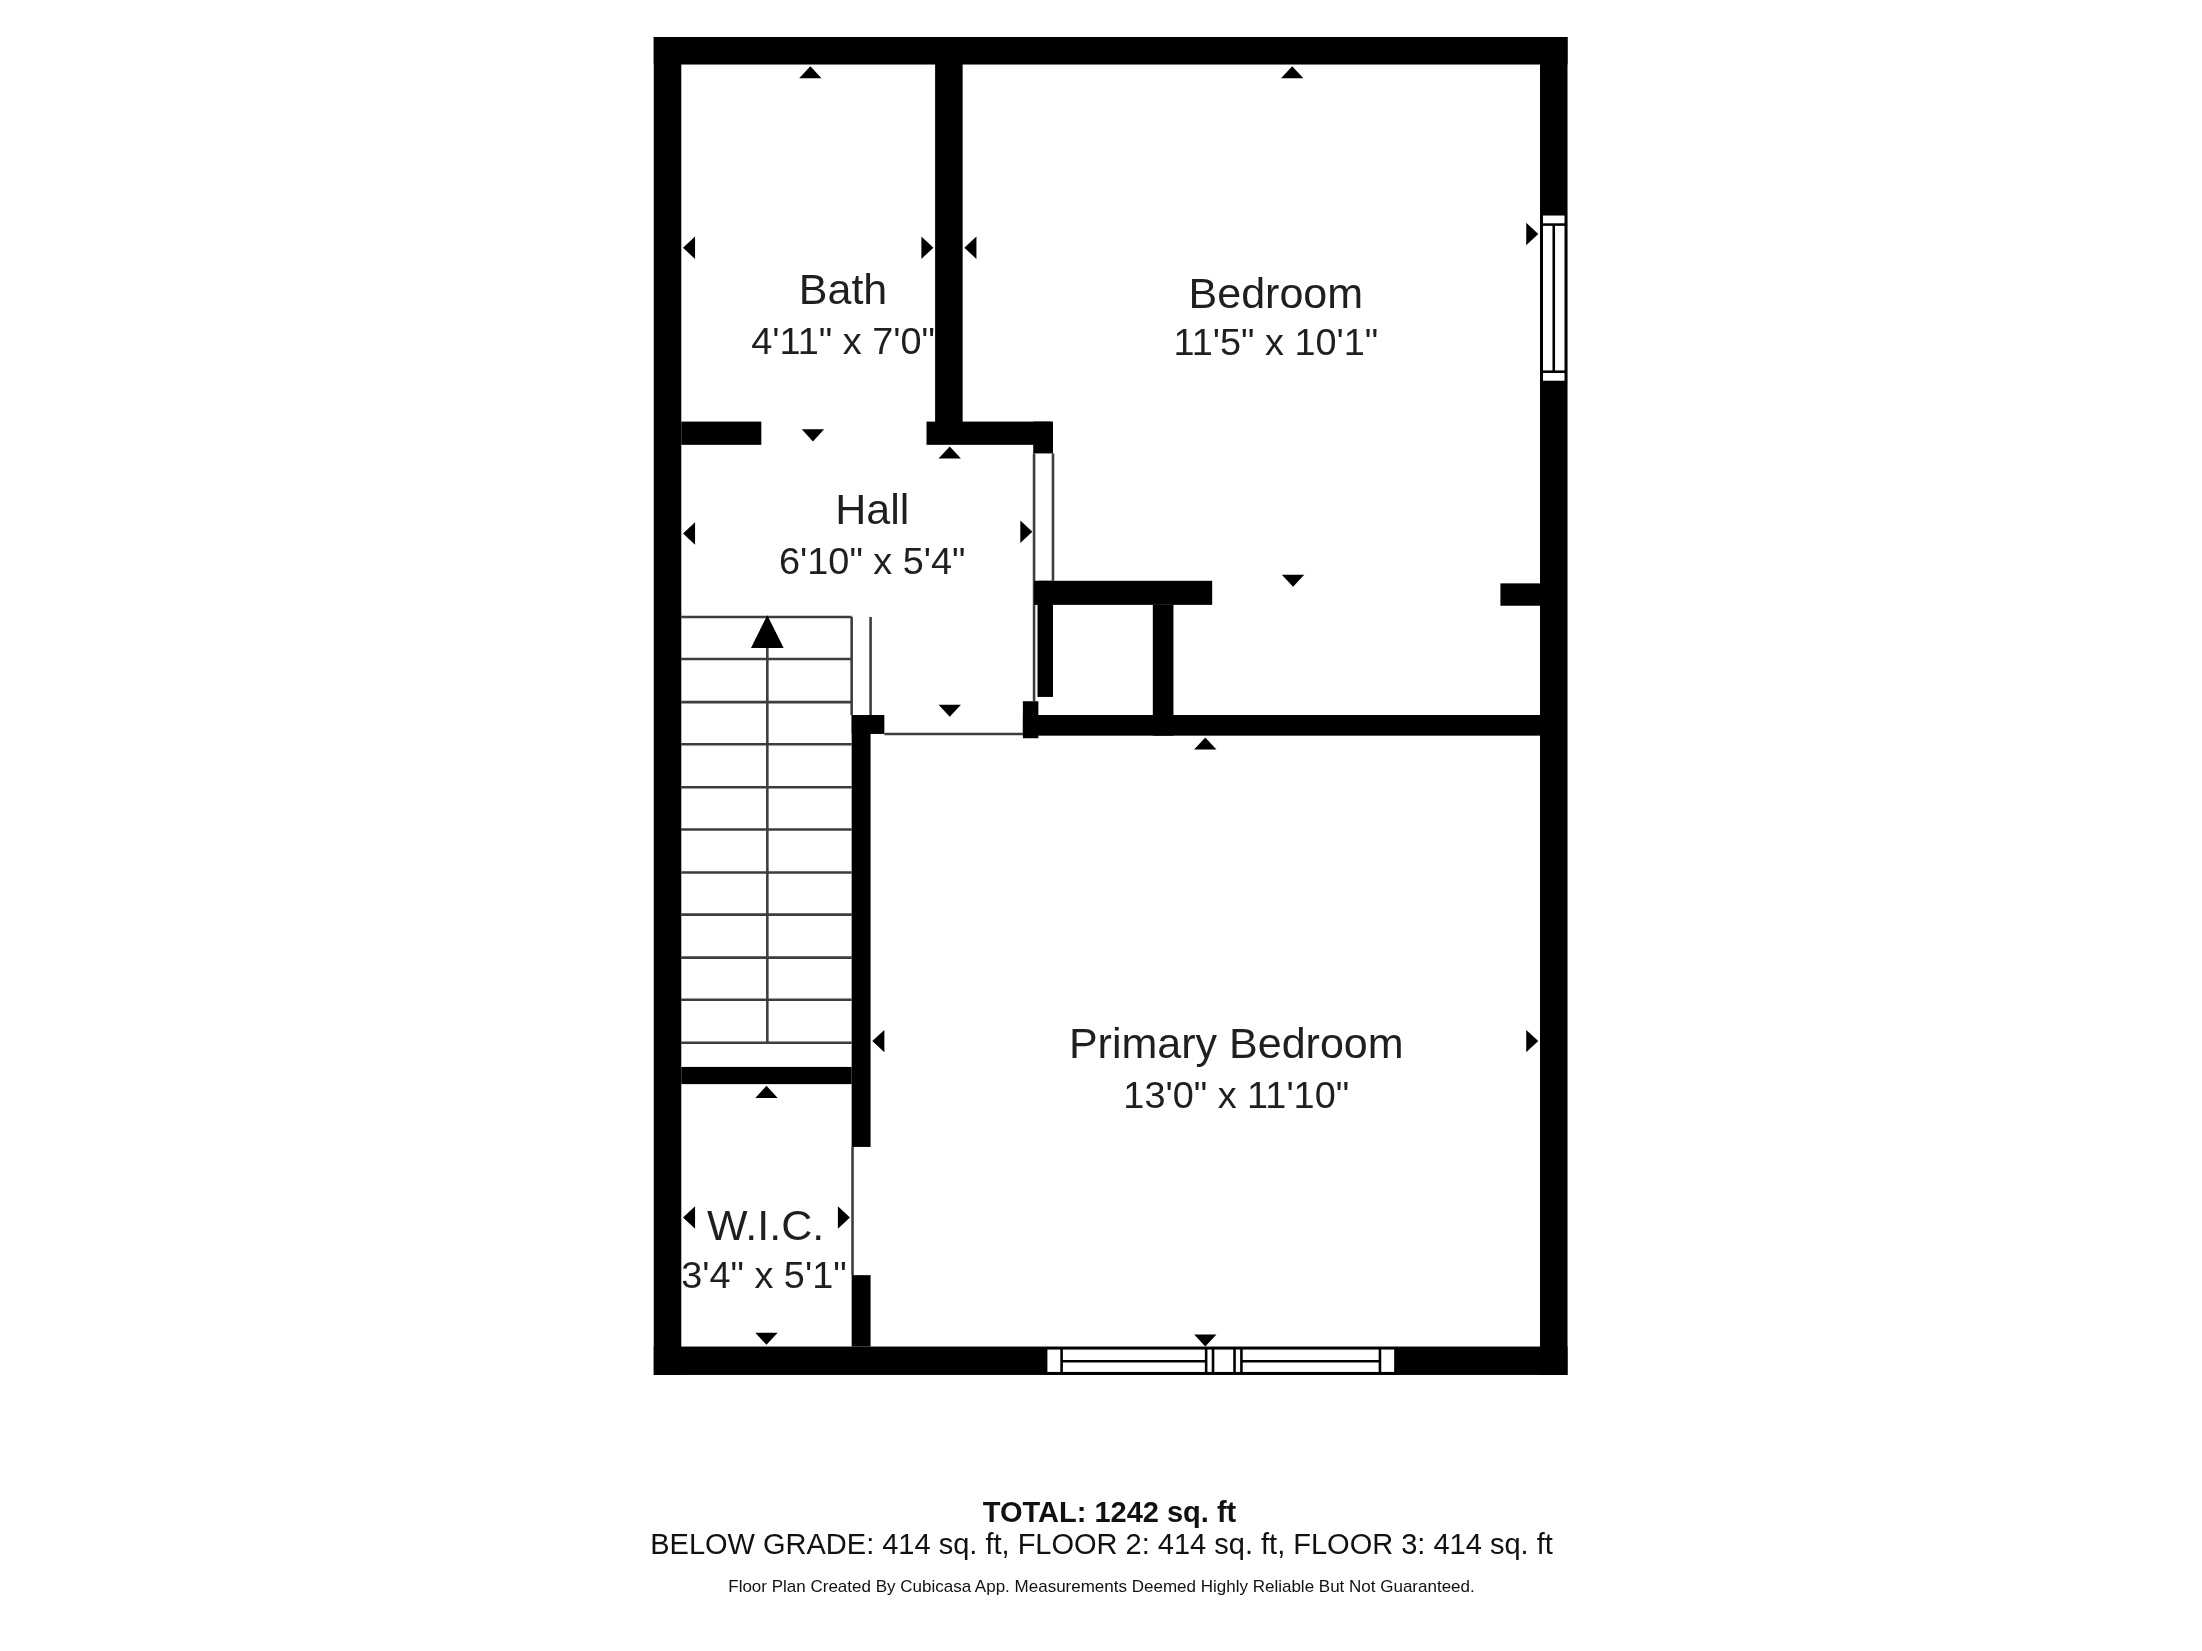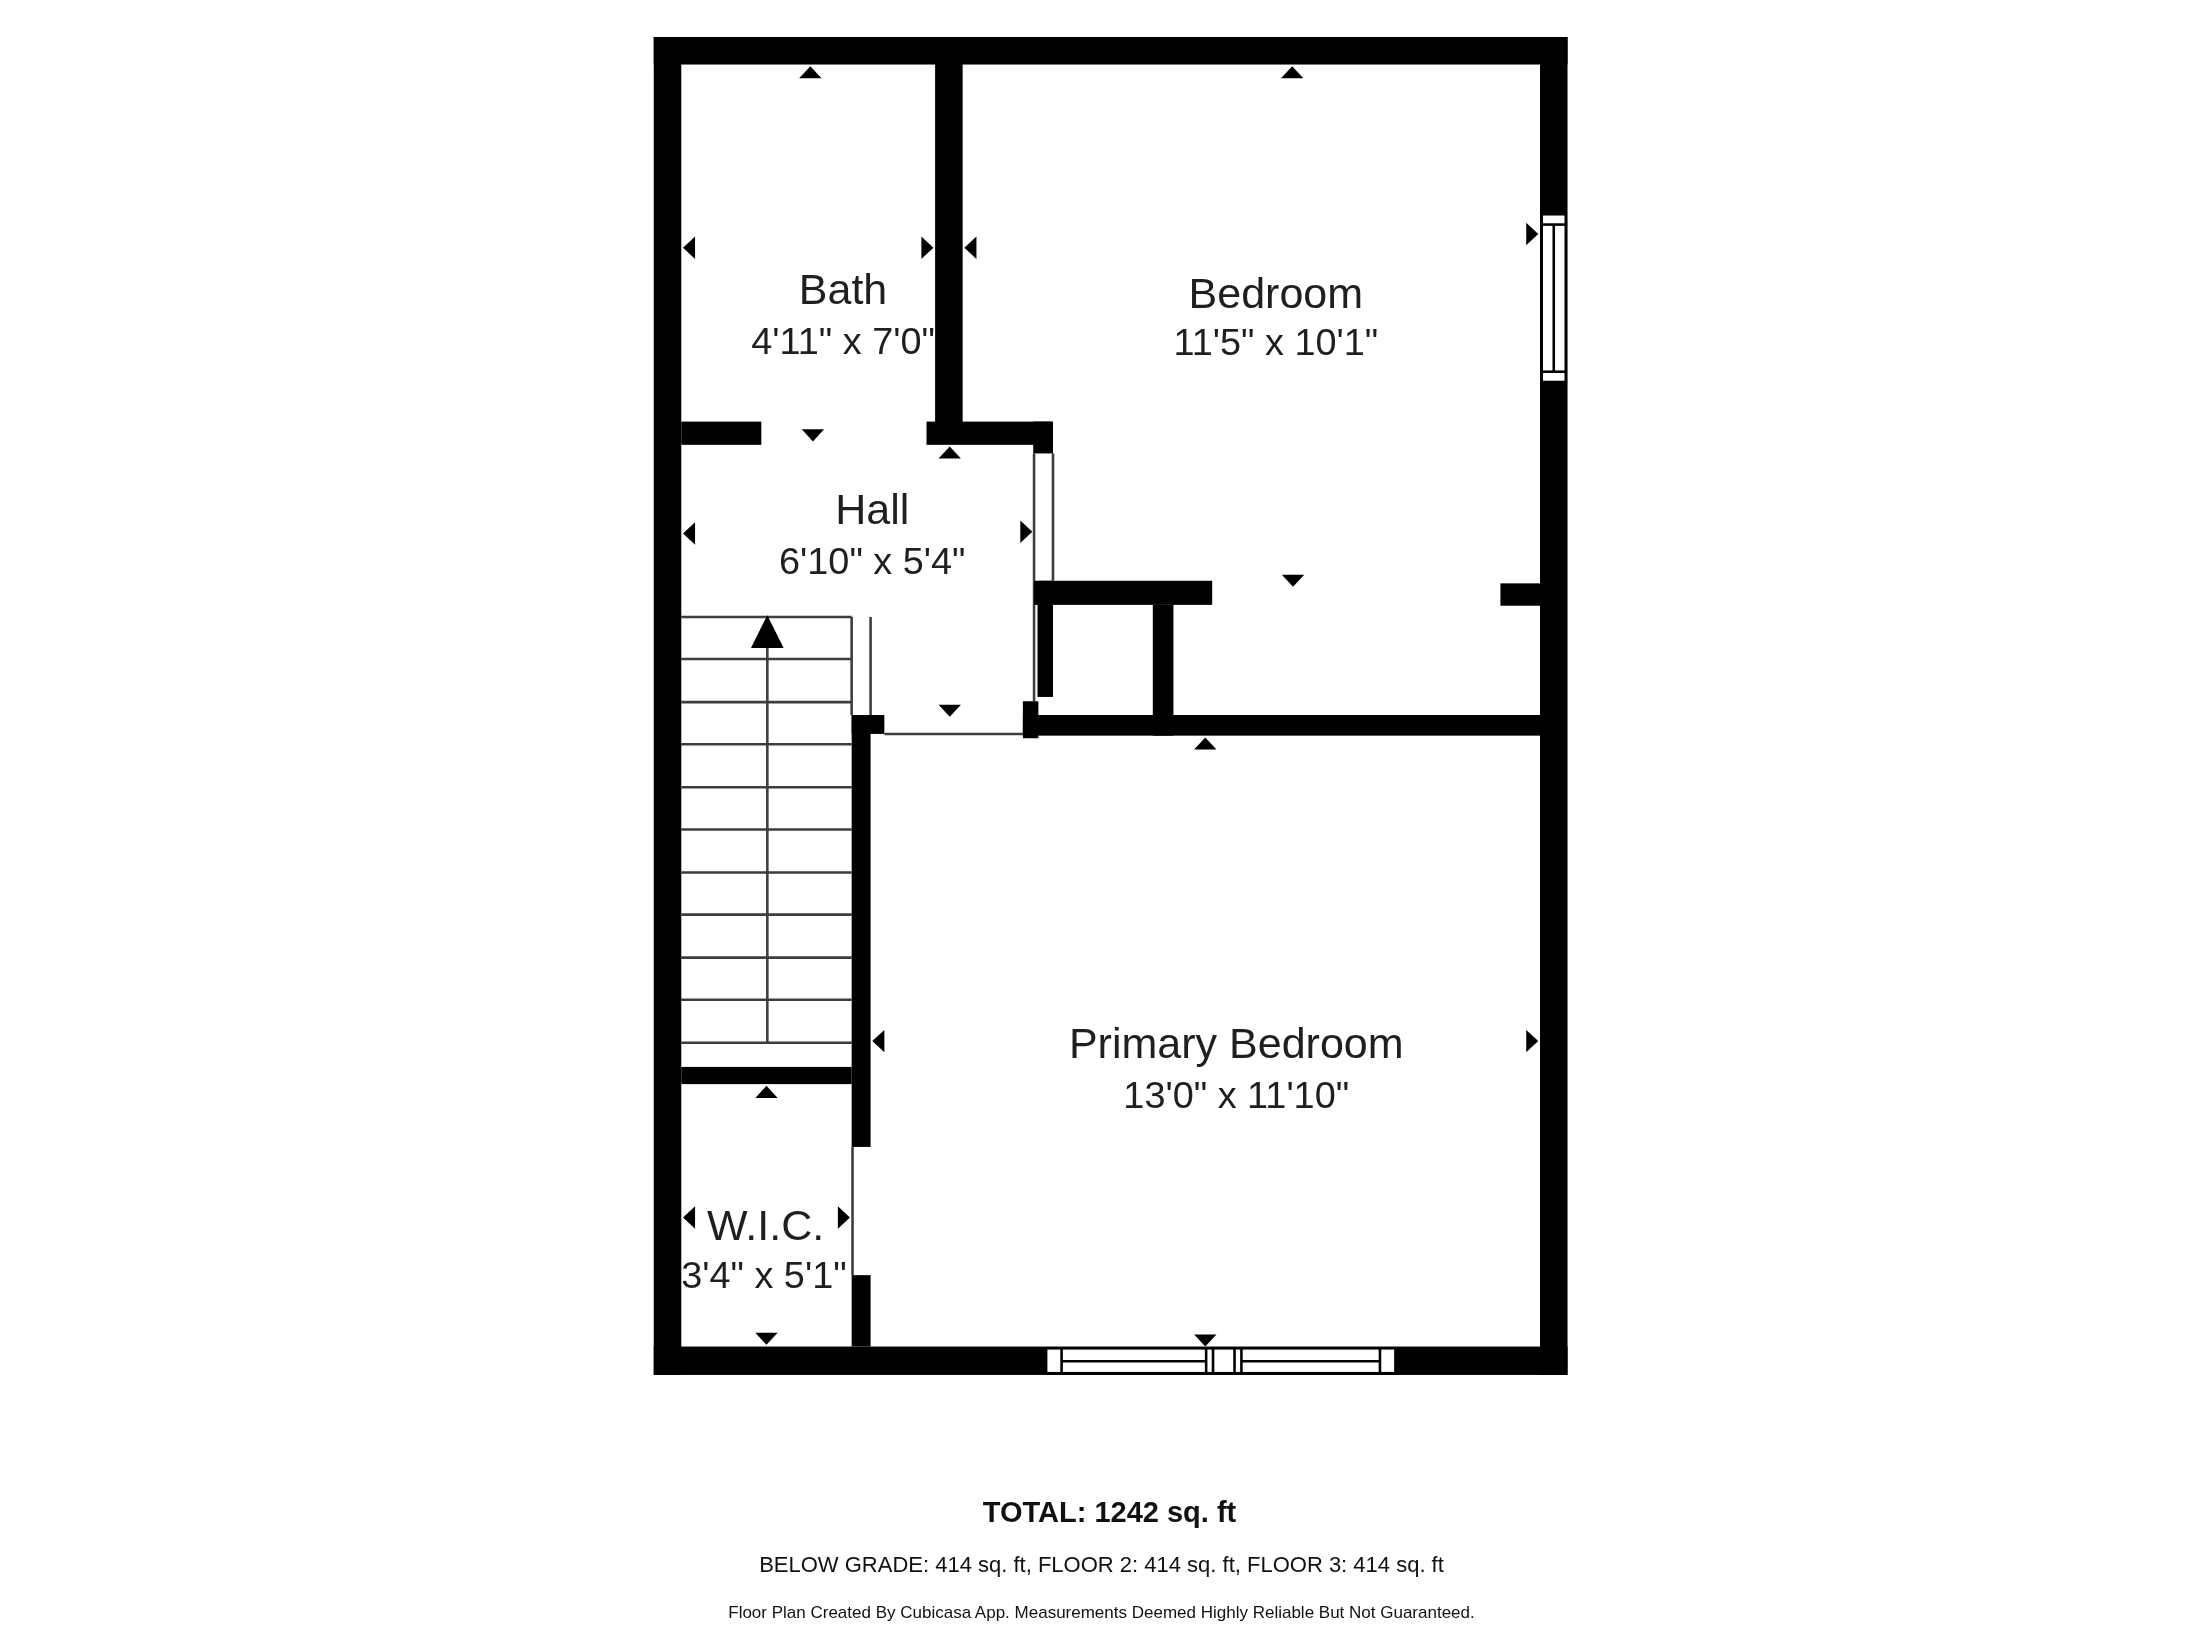--- a/index.html
+++ b/index.html
@@ -10,22 +10,22 @@
     overflow:hidden;
     font-family:"Liberation Sans", sans-serif;
   }
   #plan-wrap{position:absolute;left:10px;top:0;width:2203px;height:1652px;}
   svg text{font-family:"Liberation Sans", sans-serif;fill:#1f1f1f;}
   .footer{
     position:absolute;left:0;top:1495px;width:2203px;
     text-align:center;color:#111;
   }
   .footer .total{font-size:29px;font-weight:bold;line-height:34px;padding-left:16px;}
-  .footer .line{font-size:22px;font-weight:400;line-height:31px;margin-top:20px;}
-  .footer .note{font-size:17px;font-weight:400;line-height:22.4px;margin-top:22px;}
+  .footer .line{font-size:29px;font-weight:400;line-height:31px;}
+  .footer .note{font-size:17px;font-weight:400;line-height:22.4px;margin-top:16px;}
 </style>
 </head>
 <body>
 
 <div id="plan-wrap">
   <svg id="plan-svg" width="2203" height="1652" viewBox="0 0 2560 1920">
       <line x1="1190" y1="527" x2="1190" y2="815" stroke="#3d3d3d" stroke-width="3"></line>
       <line x1="1212" y1="527" x2="1212" y2="675" stroke="#3d3d3d" stroke-width="3"></line>
       <line x1="1016" y1="853" x2="1177" y2="853" stroke="#3d3d3d" stroke-width="3"></line>
       <line x1="979" y1="1333" x2="979" y2="1482" stroke="#3d3d3d" stroke-width="3"></line>

